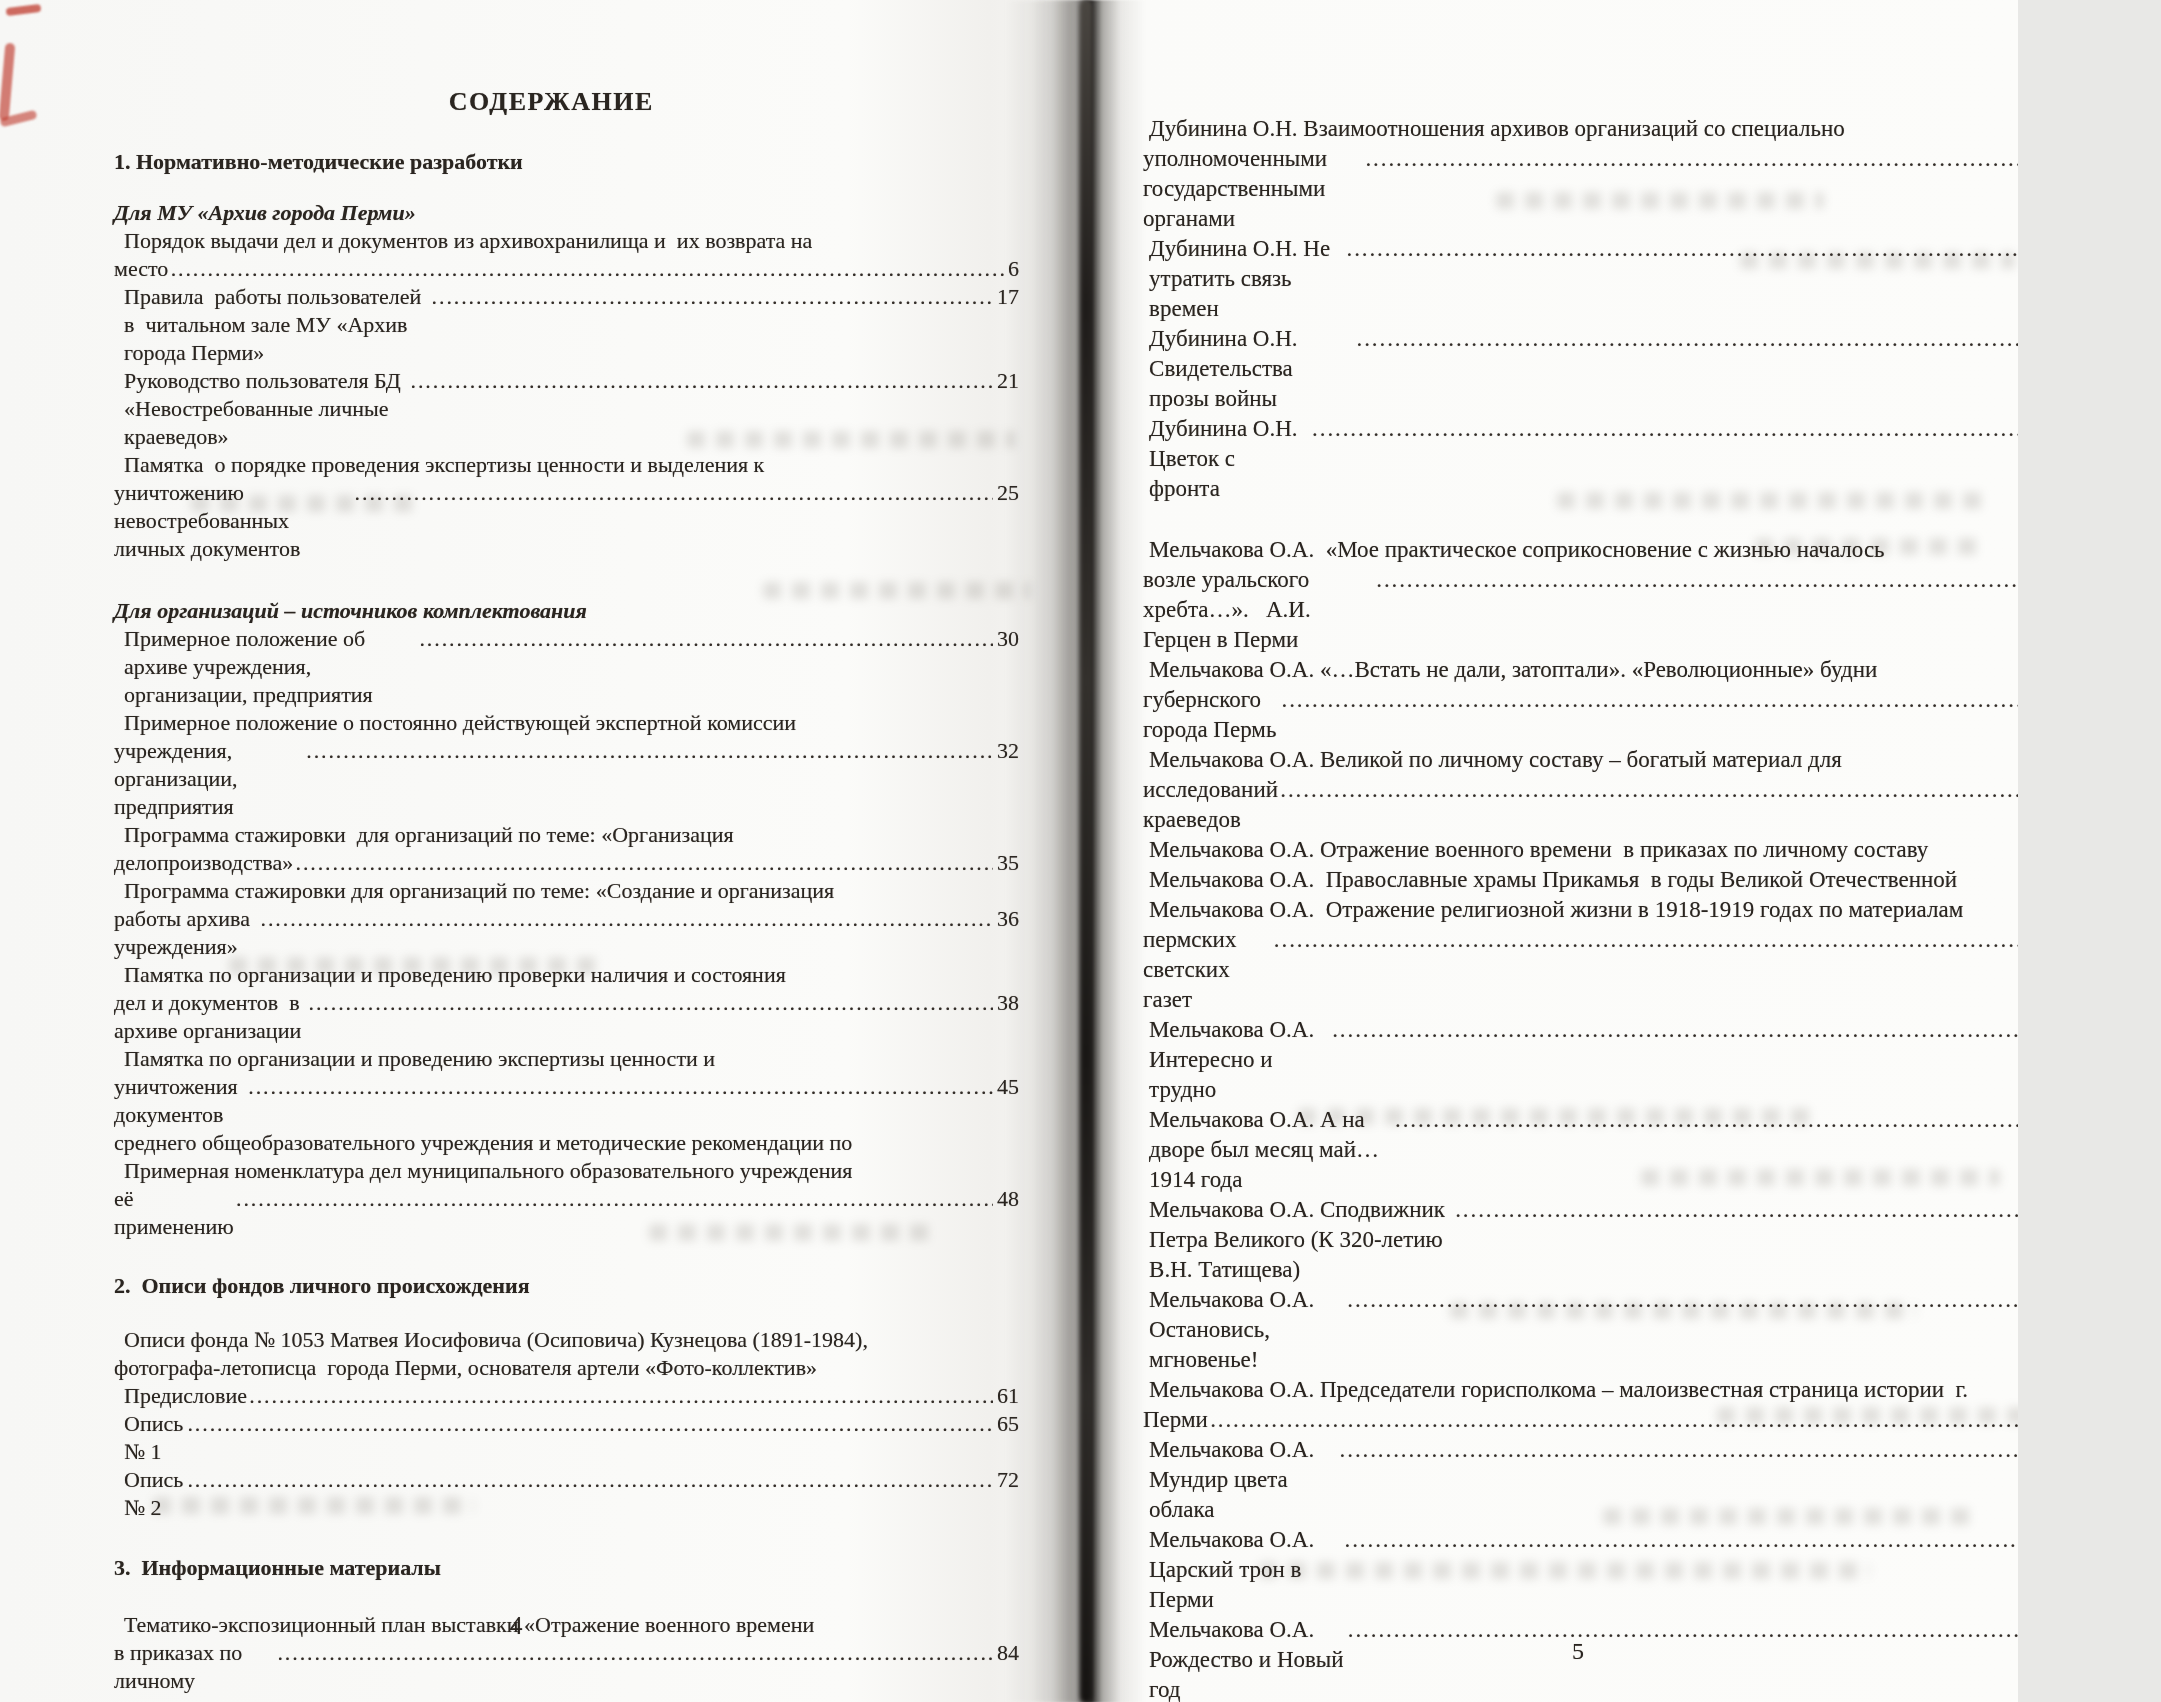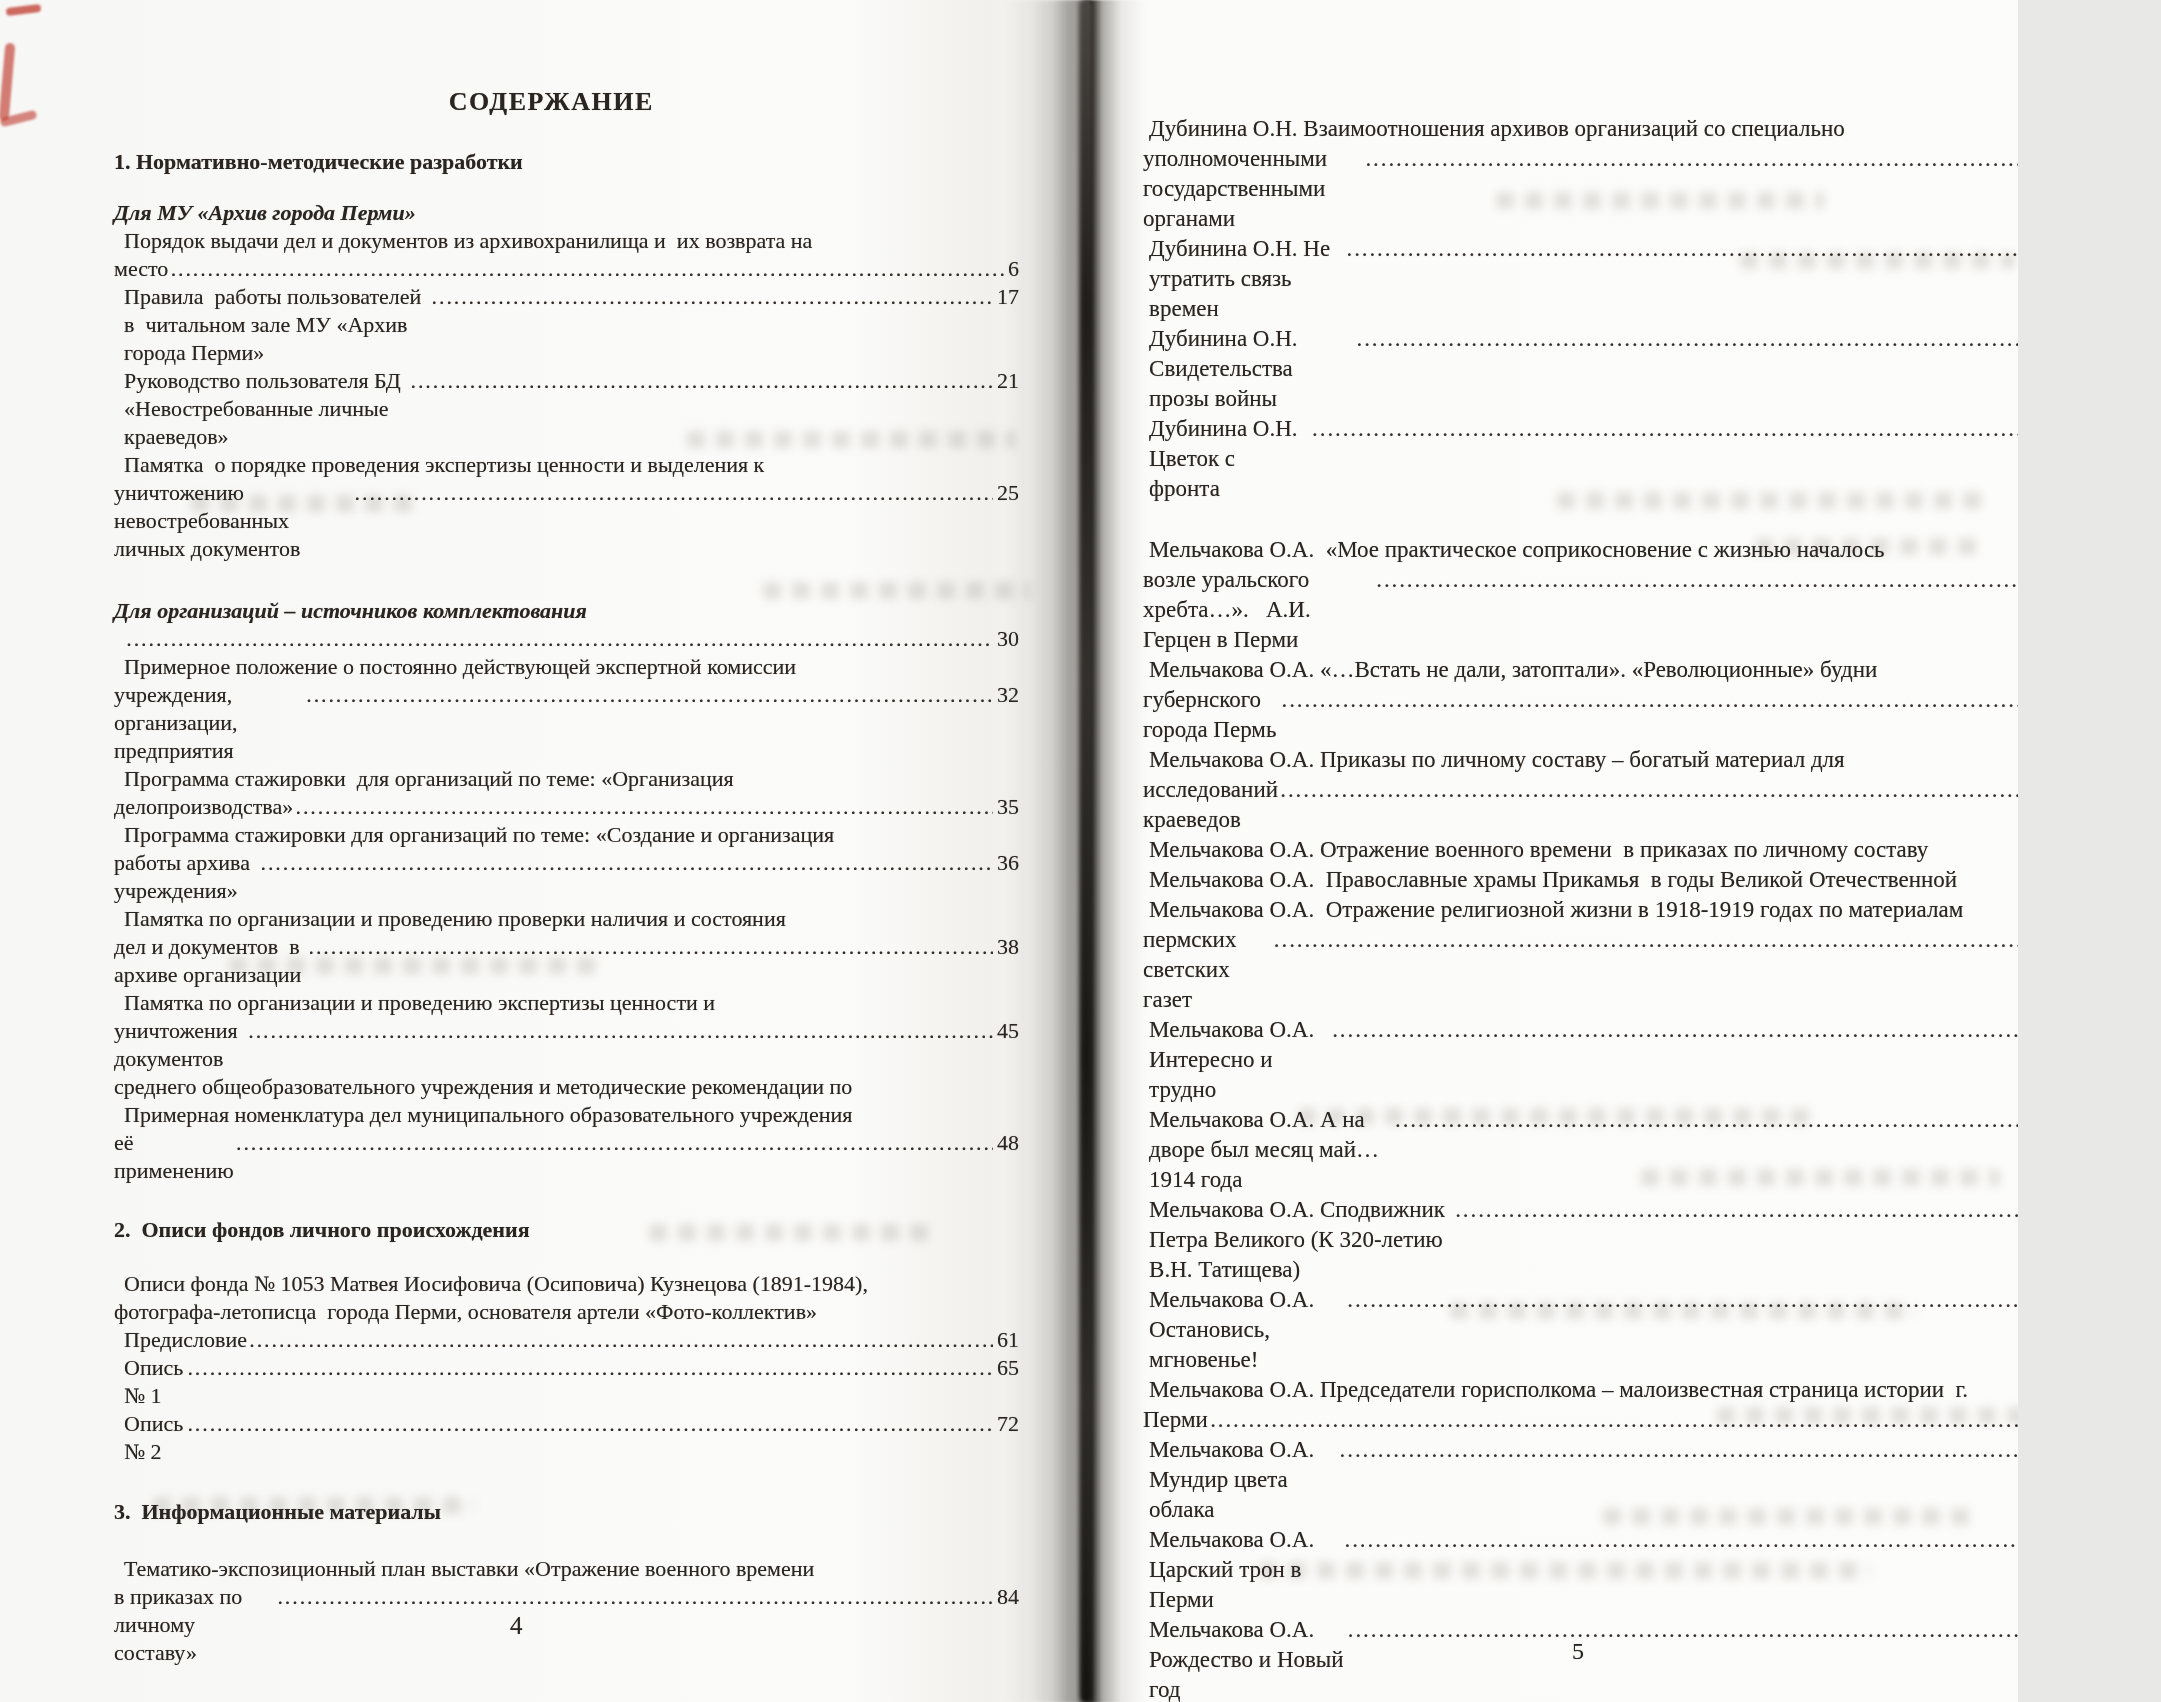--- a/index.html
+++ b/index.html
@@ -139,20 +139,21 @@
         <div class="t-row">
           <span class="t-text">уничтожению невостребованных личных документов</span>
           <span class="t-leader"></span>
           <span class="t-page">25</span>
         </div>
       </div>
       <div class="t-spacer" style="height: 34px;"></div>
       <div class="t-subheading">Для организаций – источников комплектования</div>
       <div class="t-entry">
         <div class="t-row first">
+          <span class="t-text">Примерное положение об архиве учреждения, организации, предприятия</span>
           <span class="t-leader"></span>
           <span class="t-page">30</span>
         </div>
       </div>
       <div class="t-entry">
         <div class="t-line first">Примерное положение о постоянно действующей экспертной комиссии</div>
         <div class="t-row">
           <span class="t-text">учреждения, организации, предприятия</span>
           <span class="t-leader"></span>
           <span class="t-page">32</span>
@@ -285,21 +286,21 @@
       </div>
       <div class="t-entry">
         <div class="t-line first">Мельчакова О.А. «…Встать не дали, затоптали». «Революционные» будни</div>
         <div class="t-row">
           <span class="t-text">губернского города Пермь</span>
           <span class="t-leader"></span>
           <span class="t-page">117</span>
         </div>
       </div>
       <div class="t-entry">
-        <div class="t-line first">Мельчакова О.А. Приказы по личному составу – богатый материал для</div>
+        <div class="t-line first">Мельчакова О.А. Великой по личному составу – богатый материал для</div>
         <div class="t-row">
           <span class="t-text">исследований краеведов</span>
           <span class="t-leader"></span>
           <span class="t-page">119</span>
         </div>
       </div>
       <div class="t-entry">
         <div class="t-row first">
           <span class="t-text">Мельчакова О.А. Отражение военного времени  в приказах по личному составу</span>
           <span class="t-leader nodots"></span>

